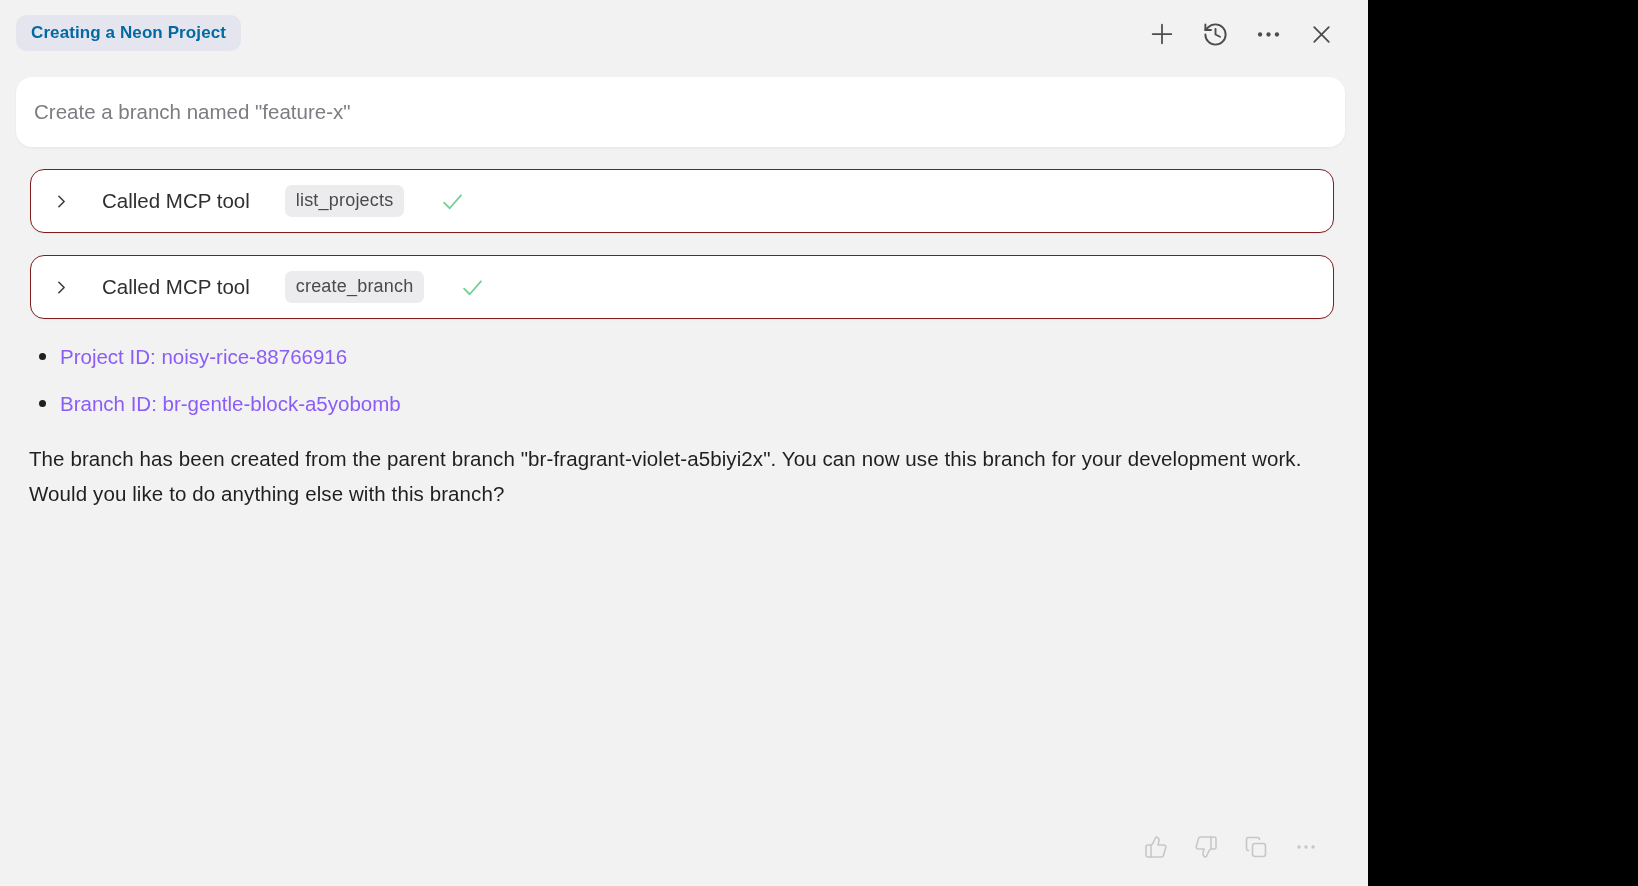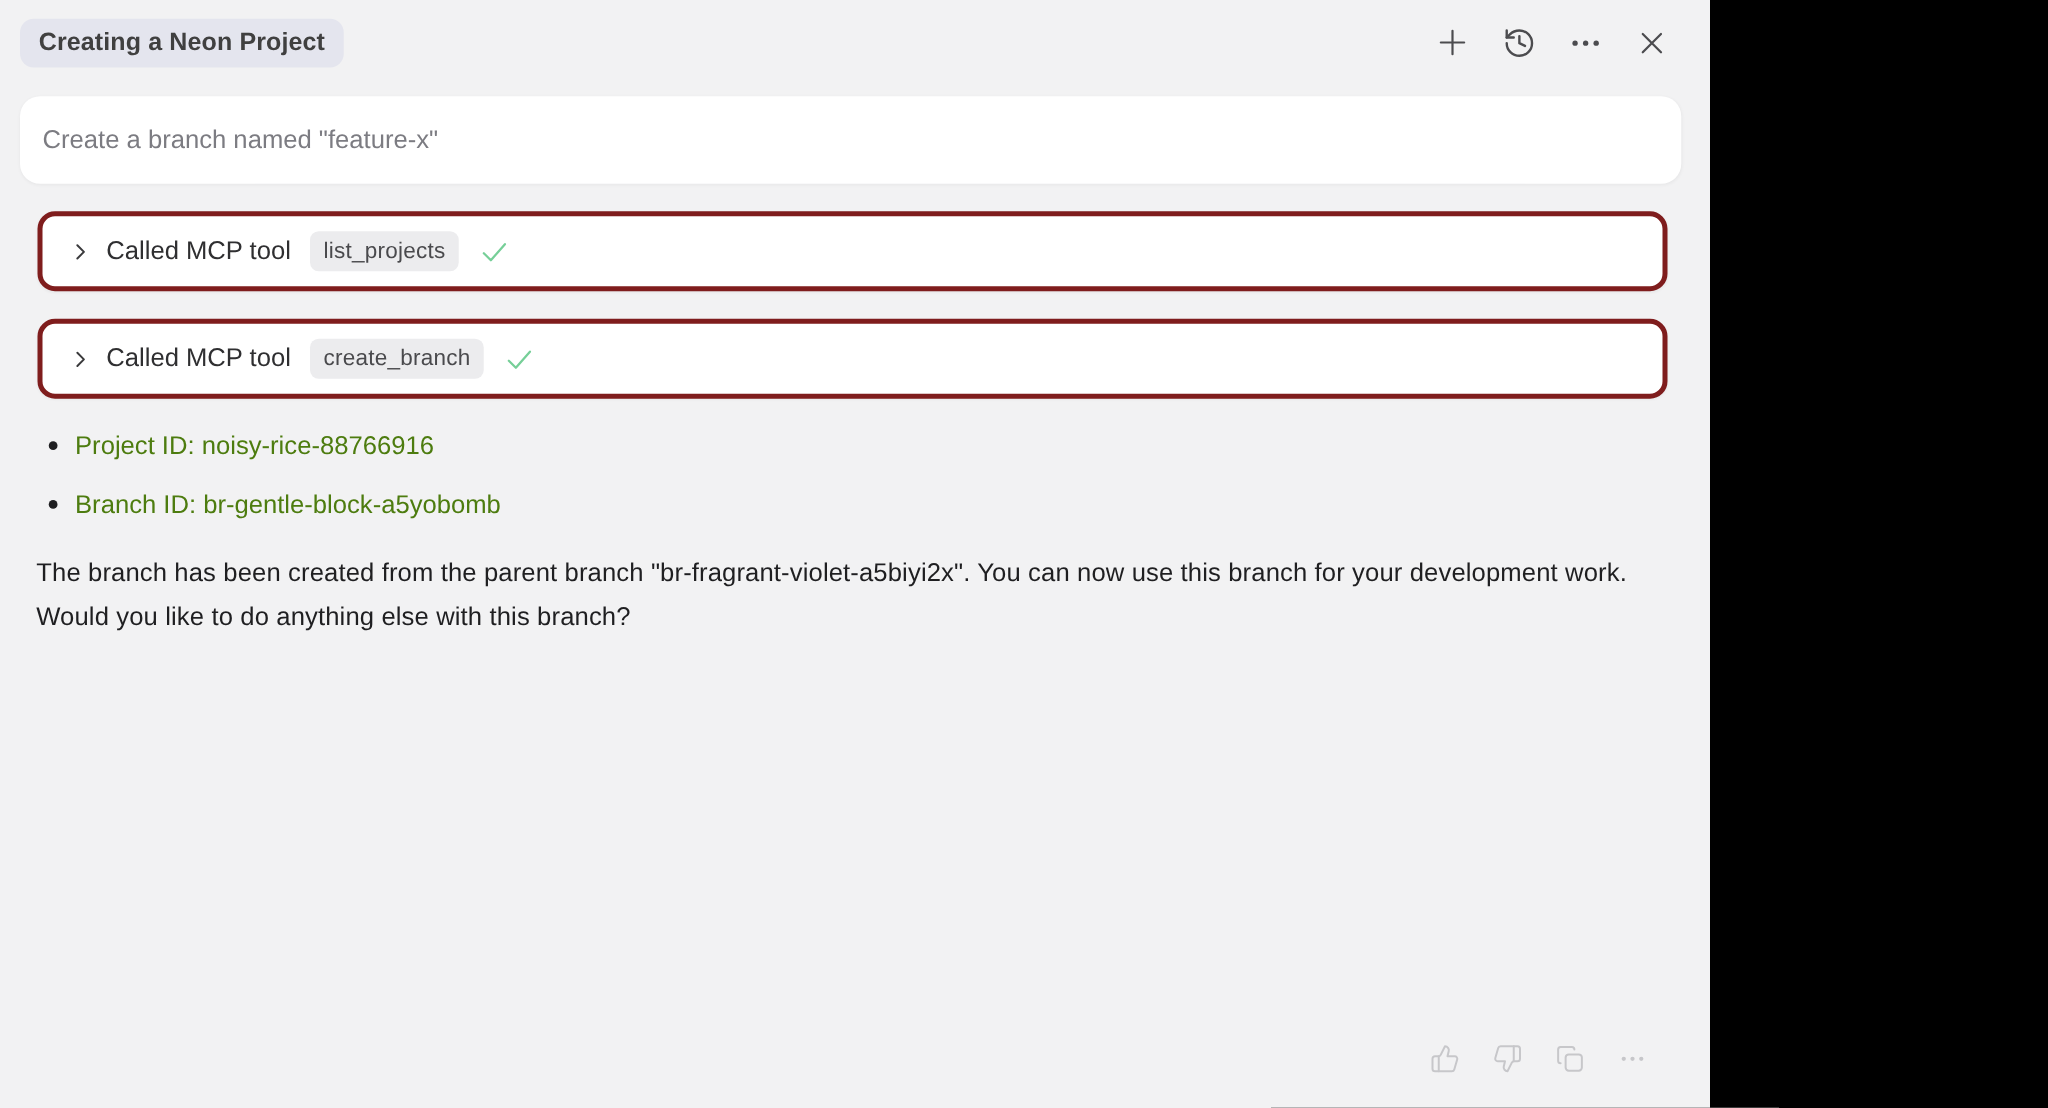--- a/index.html
+++ b/index.html
@@ -16,21 +16,21 @@
     width: 1368px; height: 886px;
     background: #f2f2f3;
   }
   
   .header { position: relative; padding: 15px 0 0 16px; height: 48px; }
   .title-badge {
     display: inline-block;
     background: #e4e5ee;
     border-radius: 11px;
     padding: 8px 15px;
-    font-size: 20px; font-weight: 700; color: #404040;
+    font-size: 17px; font-weight: 700; color: #0369a1;
     letter-spacing: 0.1px;
   }
   .header-actions {
     position: absolute; top: 20px; right: 33px;
     display: flex; align-items: center; gap: 25px;
     color: #4c4c4f;
   }
   .header-actions .icon-btn { width: 28px; height: 28px; display: flex; align-items: center; justify-content: center; cursor: pointer; }
   .header-actions svg { display: block; }
   
@@ -52,46 +52,47 @@
     letter-spacing: 0.1px;
   }
   .para-intro   { margin-top: 28px; }
   .para-plan    { margin-top: 15px; }
   .para-success { margin-top: 21px; }
   .para-closing { margin-top: 23px; }
   .tool-card {
     margin-top: 22px; margin-left: 1px;
     width: 1304px; height: 64px;
     background: #ffffff;
-    border: 4px solid #7f1d1d;
+    border: 1px solid #7f1d1d;
     border-radius: 14px;
     box-shadow: 0 1px 2px rgba(0,0,0,0.04);
     display: flex; align-items: center;
     padding-left: 20px; box-sizing: border-box;
     cursor: pointer;
+    gap: 20px;
   }
   .tool-card .chevron { color: #3a3a3c; margin-right: 10px; display: flex; }
   .tool-card .tool-label { font-size: 20.5px; color: #2f2f31; }
   .tool-pill {
     margin-left: 15px;
     background: #ececee;
     border-radius: 7px;
     padding: 5px 11px 6px 11px;
     font-size: 18px; color: #4a4a4d;
     letter-spacing: 0.2px;
   }
   .tool-check { margin-left: 15px; color: #76cf98; display: flex; }
   .details-list {
     list-style: none;
     margin: 24px 0 0 0; padding: 0;
   }
   .details-list li {
     position: relative;
     padding-left: 31px;
-    font-size: 20.5px; color: #4d7c0f; line-height: 28px;
+    font-size: 20.5px; color: #8b5cf6; line-height: 28px;
     margin-bottom: 19px;
   }
   .details-list li::before {
     content: "";
     position: absolute; left: 10px; top: 10px;
     width: 7px; height: 7px; border-radius: 50%;
     background: #1f1f21;
   }
   
   .message-actions {

